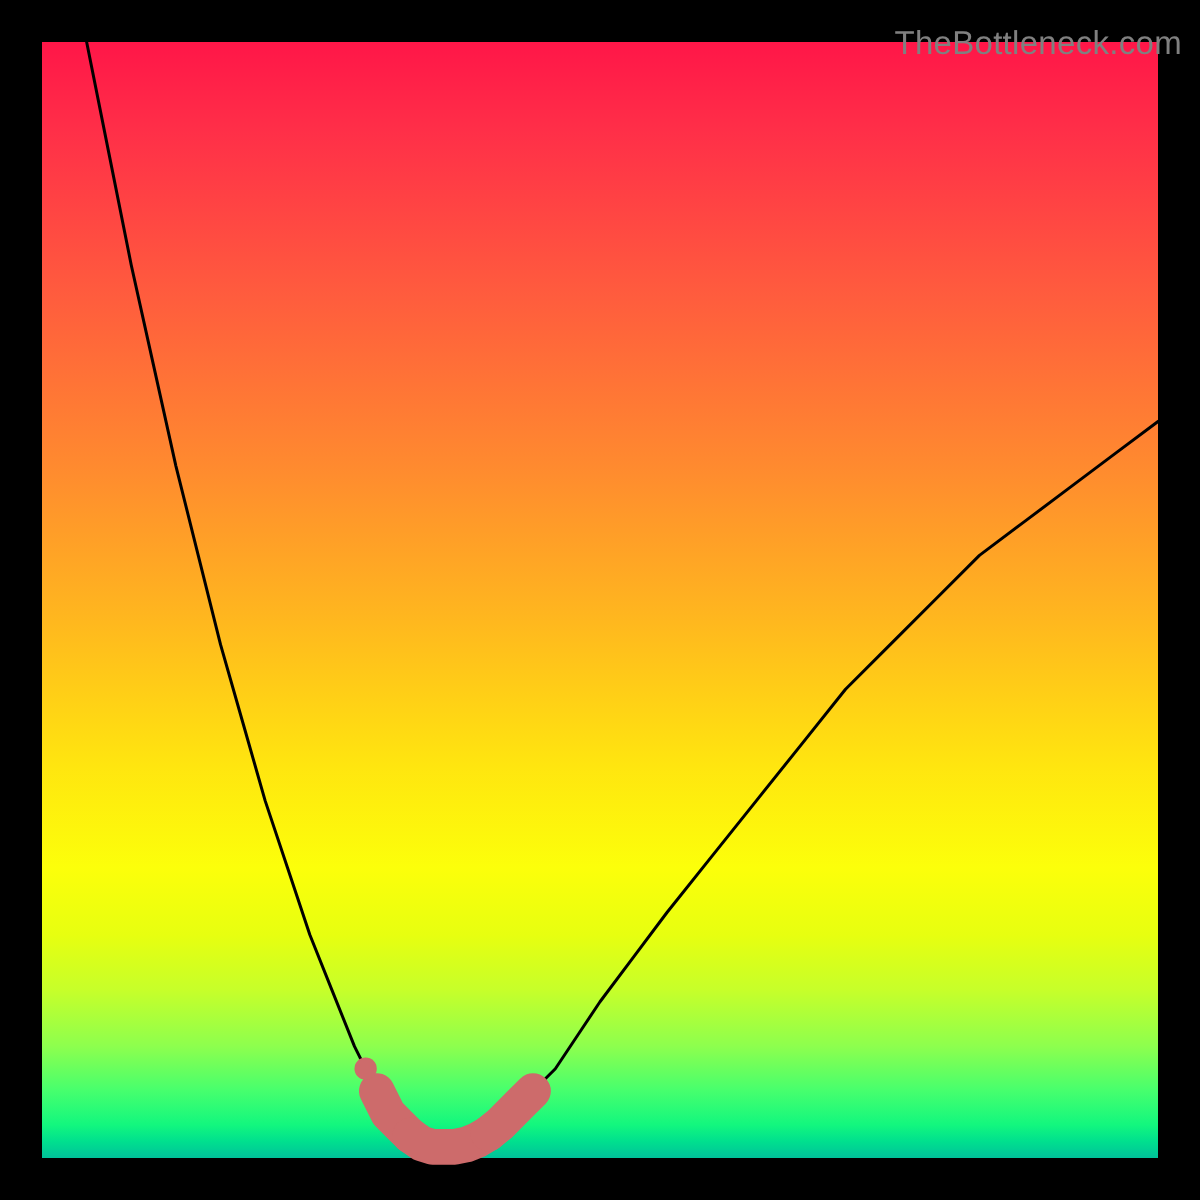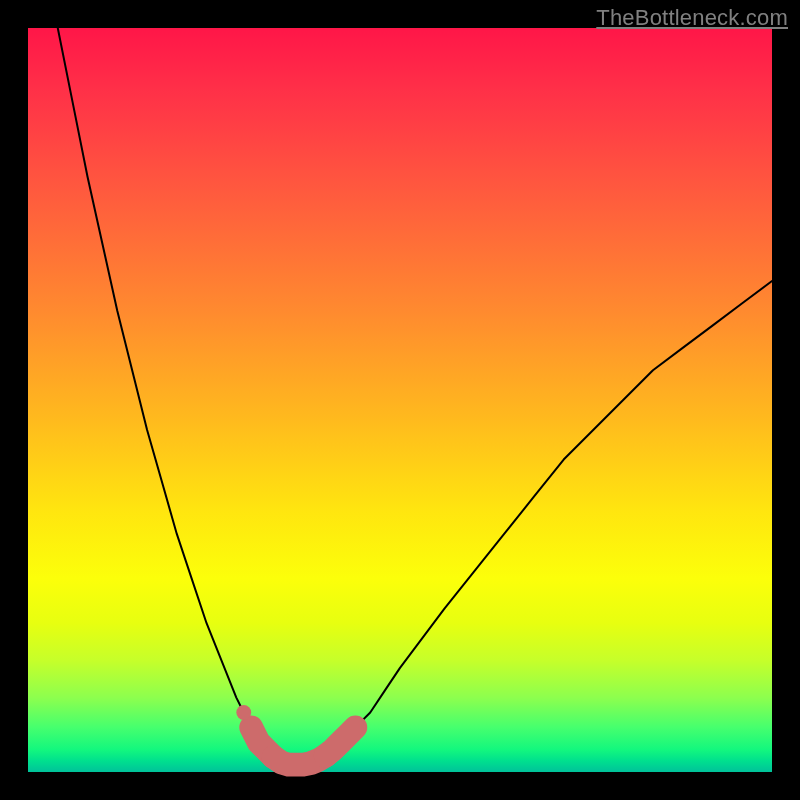--- a/index.html
+++ b/index.html
@@ -12,28 +12,27 @@
     overflow: hidden;
   }
   .frame {
     position: relative;
     width: 800px;
     height: 800px;
     background: #000;
   }
   .watermark {
     position: absolute;
-    top: 5px;
+    top: 16px;
     right: 12px;
     color: #808080;
     font-size: 22px;
     font-weight: 500;
     letter-spacing: 0.2px;
     z-index: 30;
-    text-decoration: underline;
   }
   .plot-area {
     position: absolute;
     left: 28px;
     top: 28px;
     width: 744px;
     height: 744px;
     background: linear-gradient(
       to bottom,
       #ff1648 0%,

